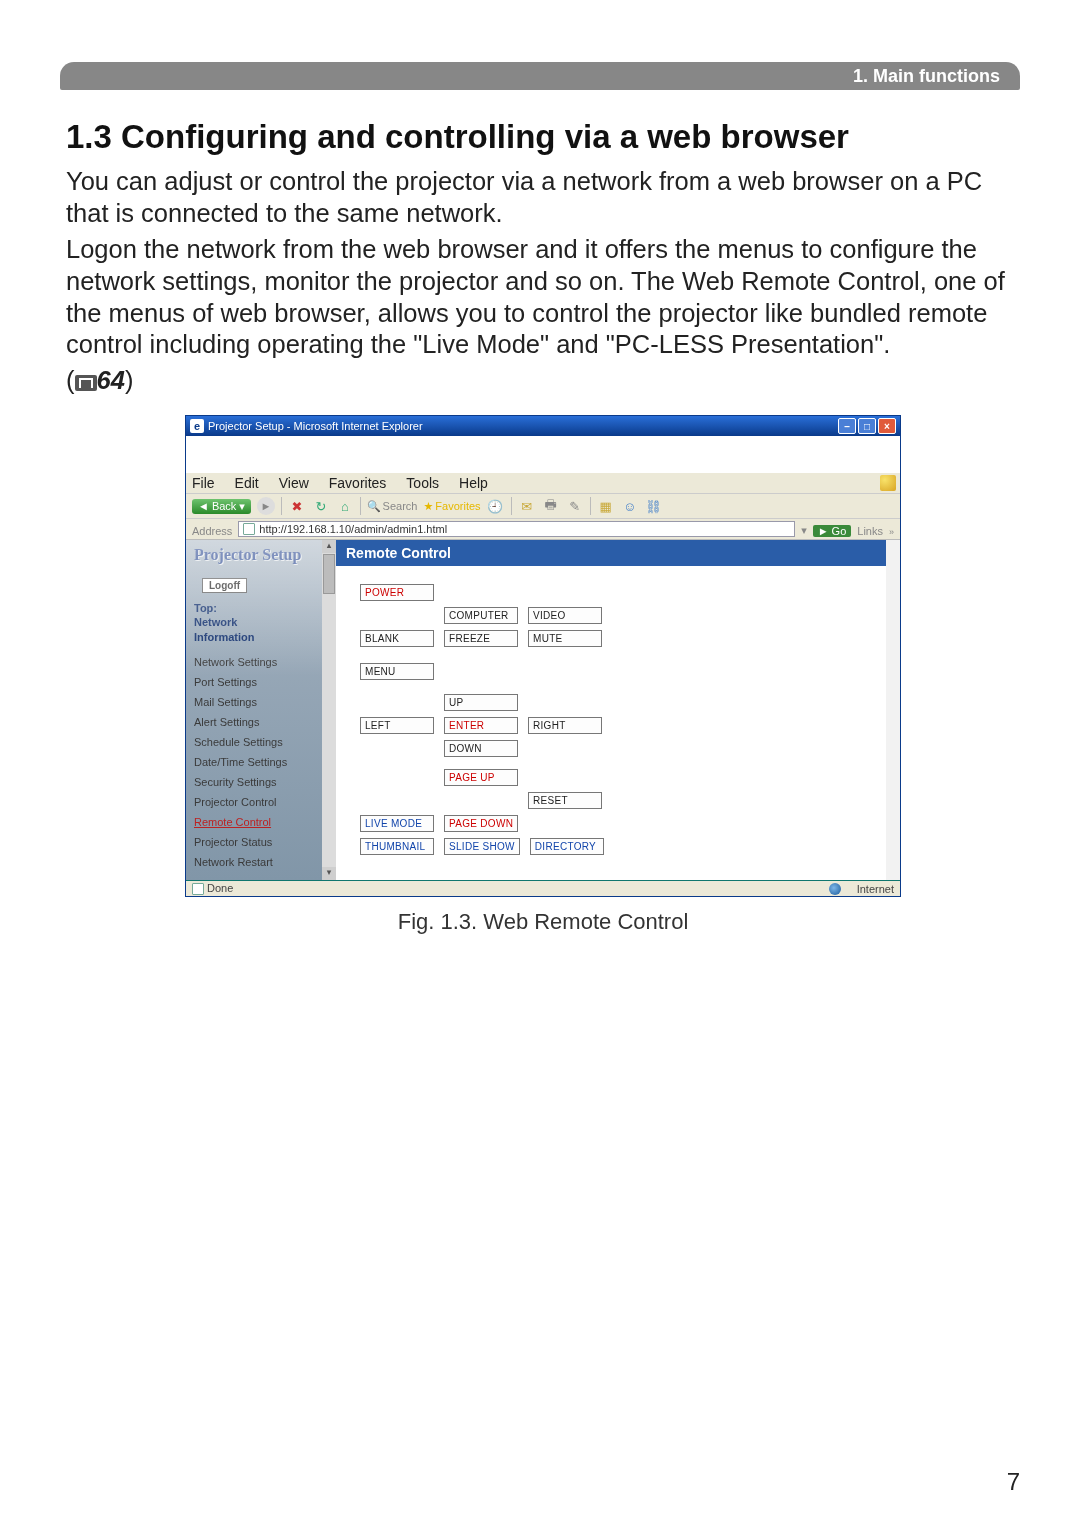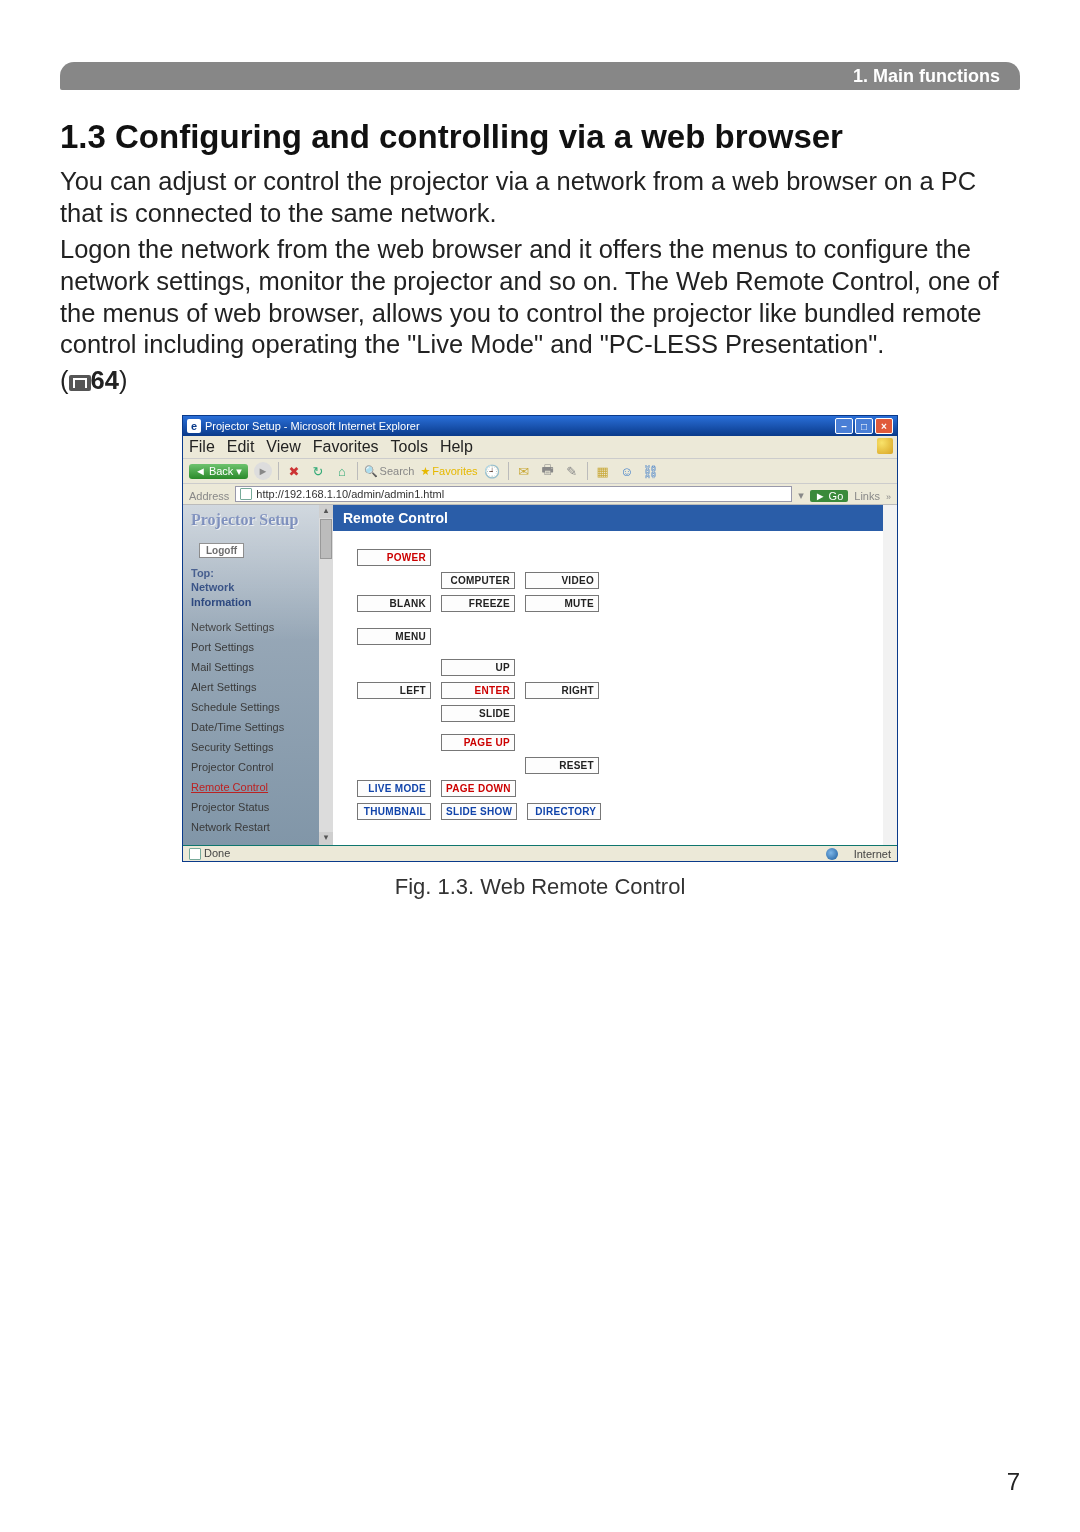--- a/index.html
+++ b/index.html
@@ -24,21 +24,21 @@
     position: absolute;
     right: 20px;
     top: 4px;
     color: #fff;
     font-weight: bold;
     font-size: 18px;
   }
   .content {
     position: absolute;
     top: 118px;
-    left: 60px;
+    left: 66px;
     right: 60px;
   }
   h1 {
     font-size: 33px;
     font-weight: bold;
     color: #111;
     font-family: Arial, sans-serif;
     margin-bottom: 10px;
   }
   .body-text {
@@ -59,21 +59,21 @@
   }
   .ref-icon::after {
     content: "";
     position: absolute;
     left: 4px; right: 4px; top: 3px;
     height: 8px;
     border-left: 2px solid #fff;
     border-right: 2px solid #fff;
     border-top: 2px solid #fff;
   }
-  .ref-num { font-weight: bold; color: #222; }
+  .ref-num { font-weight: bold; font-style: italic; color: #222; }
   .figure-wrap {
     margin-top: 18px;
     display: flex;
     flex-direction: column;
     align-items: center;
   }
   .ie-window {
     width: 716px;
     border: 1px solid #0a3a8a;
     background: #fff;
@@ -99,25 +99,26 @@
     width: 18px; height: 16px; display: flex; align-items: center; justify-content: center;
     font-size: 10px; font-weight: bold; border: 1px solid #fff; border-radius: 2px;
   }
   .win-min { background: #4a7fd6; color: #fff; }
   .win-max { background: #4a7fd6; color: #fff; }
   .win-close { background: #e05a3a; color: #fff; }
   .ie-menubar {
     background: #ece9d8;
     padding: 2px 6px;
     display: flex;
-    gap: 12px;
-    font-size: 16px;
+    gap: 20px;
+    font-size: 14px;
     color: #222;
     border-bottom: 1px solid #ccc;
     position: relative;
+    margin-top: 37px;
   }
   .ie-menubar .ie-logo {
     position: absolute; right: 4px; top: 2px;
     width: 16px; height: 16px;
     background: radial-gradient(circle at 30% 30%, #f9e36a, #d8a423);
     border-radius: 2px;
   }
   .ie-toolbar {
     background: #ece9d8;
     padding: 3px 6px;
@@ -230,22 +231,22 @@
     font-size: 14px; padding: 5px 10px;
   }
   .rc-area {
     padding: 18px 24px;
   }
   .rc-row {
     display: flex; gap: 10px; margin-bottom: 6px; align-items: center;
   }
   .rc-btn {
     border: 1px solid #777; background: #fdfdfd;
-    min-width: 74px; text-align: right;
-    padding: 2px 4px; font-size: 10px; font-weight: bold;
+    min-width: 74px; text-align: left;
+    padding: 2px 4px; font-size: 10px; font-weight: normal;
     color: #222; letter-spacing: 0.3px;
   }
   .rc-btn.red { color: #c00; }
   .rc-btn.blue { color: #14a; }
   .rc-spacer { width: 74px; }
   .main-scrollbar {
     position: absolute; right: 0; top: 0; bottom: 0; width: 14px;
     background: #f2f2f2;
   }
   .ie-status {
@@ -402,21 +403,21 @@
               <span class="rc-spacer"></span>
               <span class="rc-btn">UP</span>
             </div>
             <div class="rc-row">
               <span class="rc-btn">LEFT</span>
               <span class="rc-btn red">ENTER</span>
               <span class="rc-btn">RIGHT</span>
             </div>
             <div class="rc-row">
               <span class="rc-spacer"></span>
-              <span class="rc-btn">SLIDE</span>
+              <span class="rc-btn">DOWN</span>
             </div>
             <div style="height:6px;"></div>
             <div class="rc-row">
               <span class="rc-spacer"></span>
               <span class="rc-btn red">PAGE UP</span>
             </div>
             <div class="rc-row">
               <span class="rc-spacer"></span>
               <span class="rc-spacer"></span>
               <span class="rc-btn">RESET</span>

